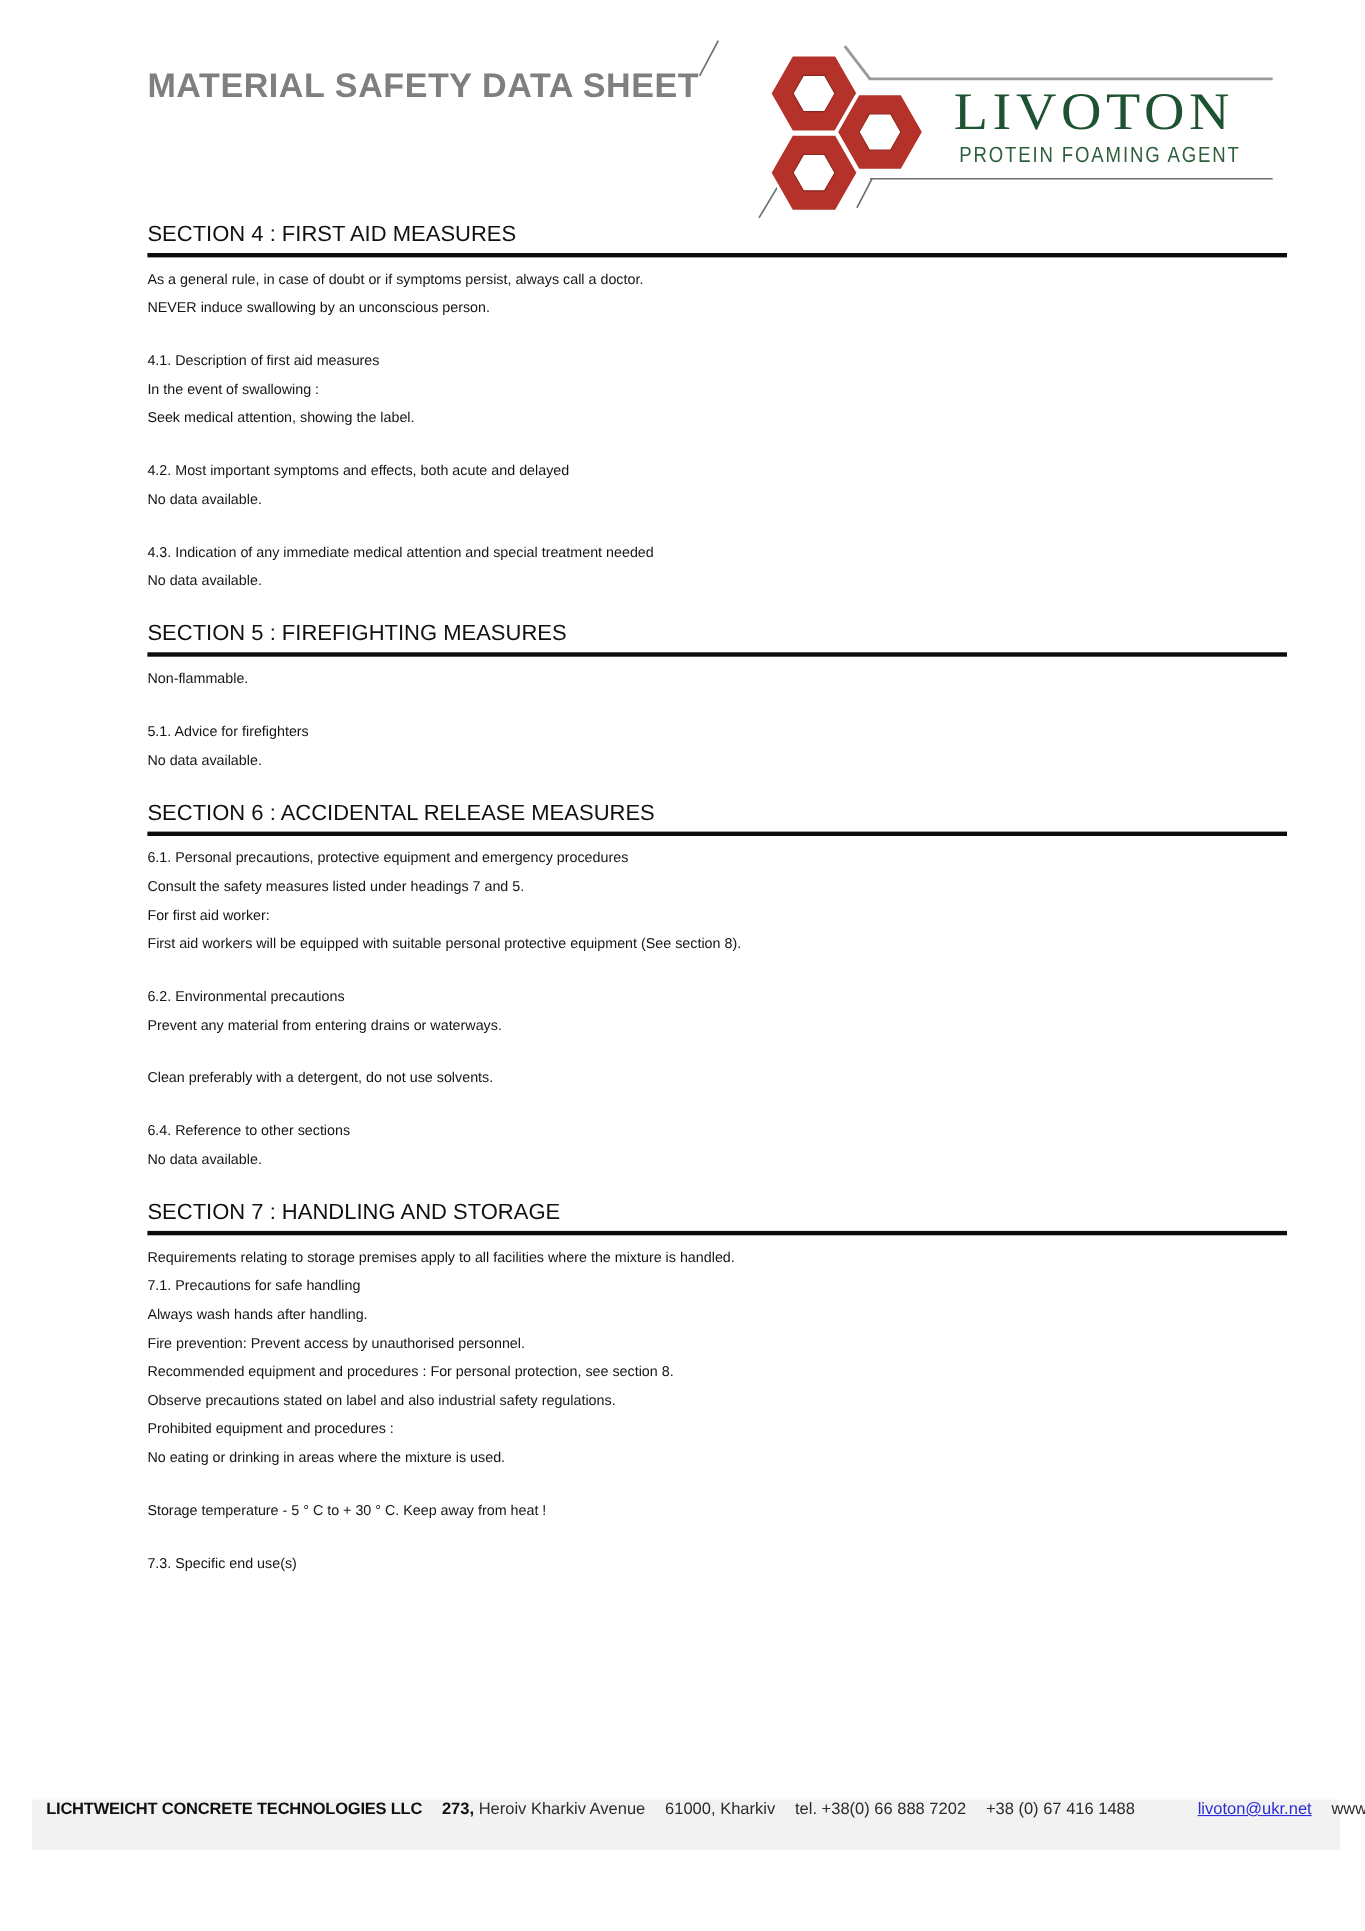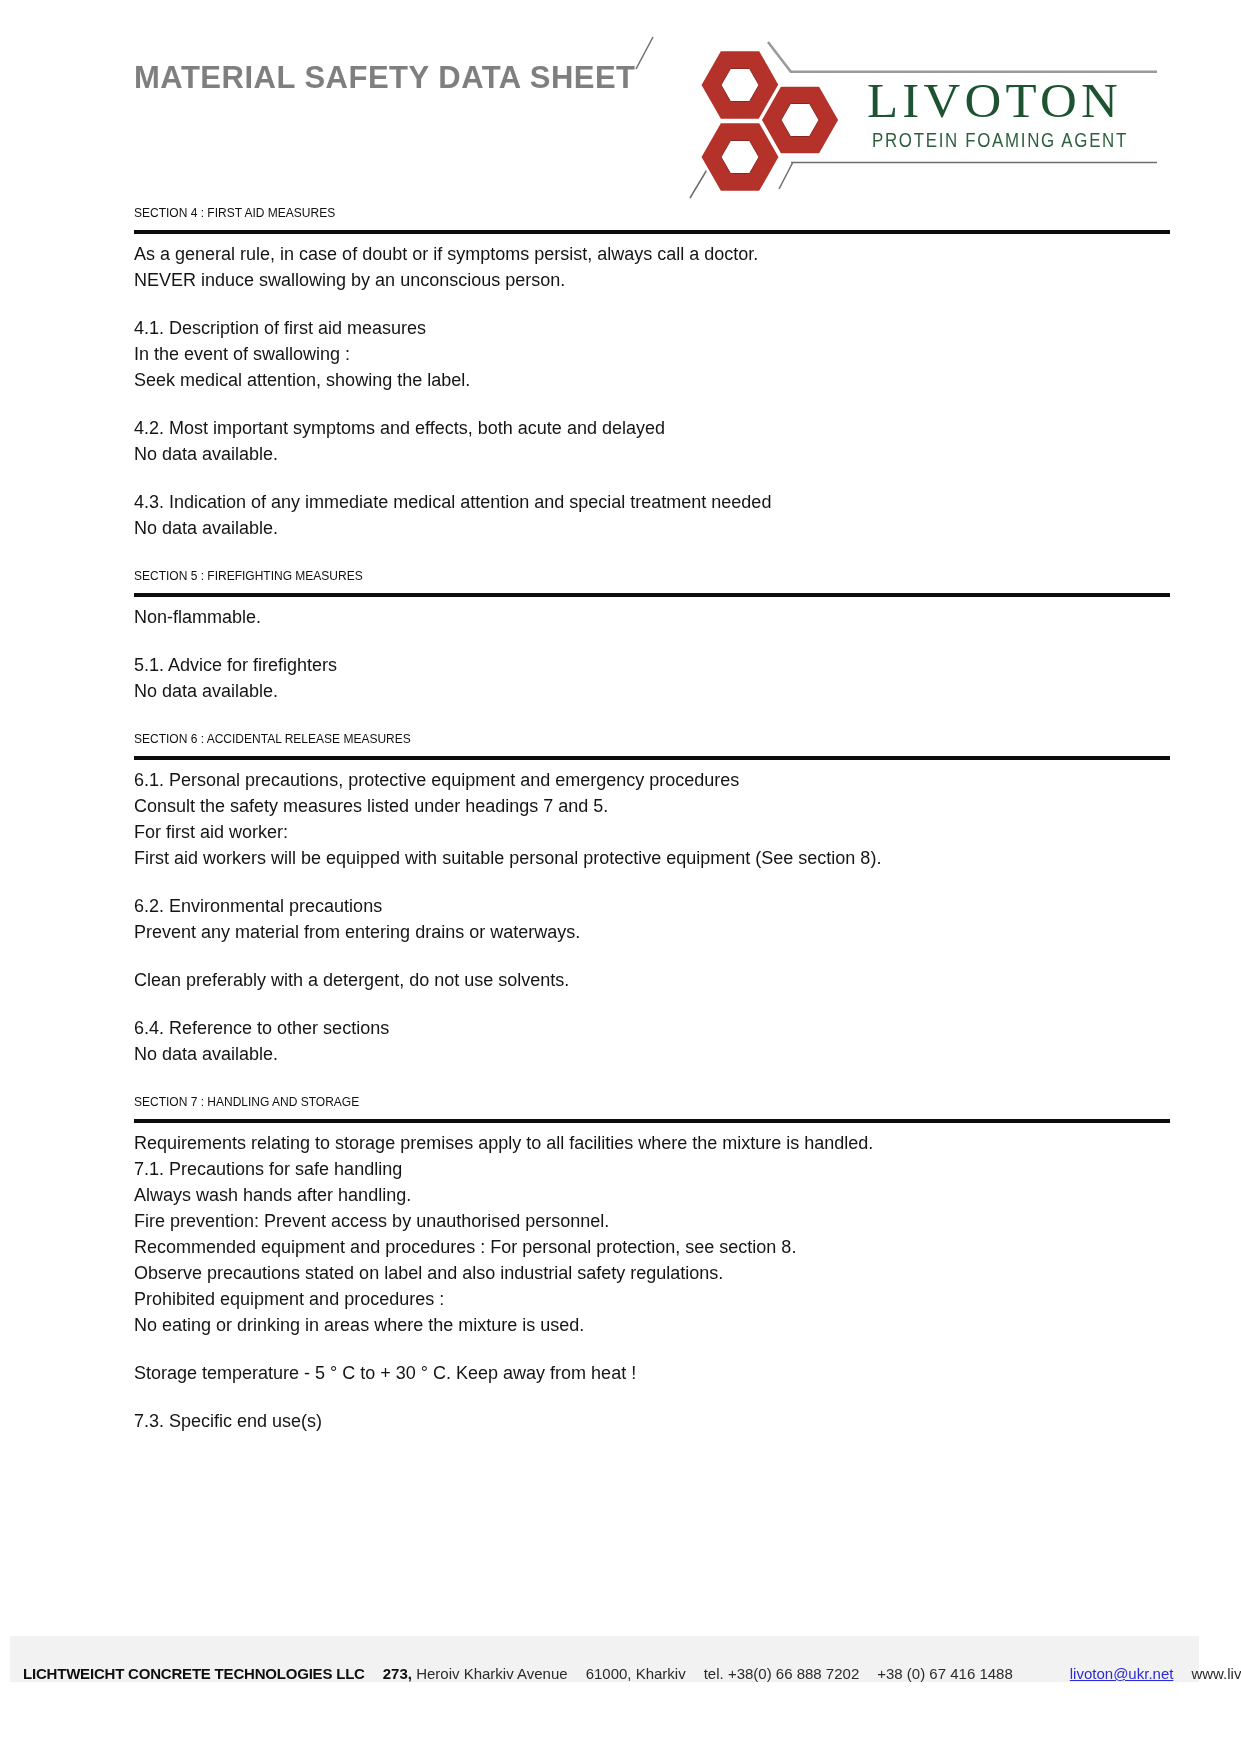--- a/index.html
+++ b/index.html
@@ -23,31 +23,31 @@
     fill:var(--logo_green,#1d5331);
   }
   .tagline{
     font-family:"Liberation Sans",sans-serif;font-size:20px;letter-spacing:2px;
     fill:var(--tagline_green,#2e5f3d);
   }
   .content{position:absolute;left:134px;top:201px;width:1036px;}
   .section{margin-top:23px;}
   .section:first-child{margin-top:0;}
   .section-heading{
-    font-size:12px;line-height:25px;color:#111;
+    font-size:20px;line-height:25px;color:#111;
     border-bottom:4px solid #0c0c0c;padding-bottom:4px;margin-bottom:7px;
     white-space:nowrap;
   }
   .para{margin-top:22px;}
   .section-heading + .para{margin-top:0;}
-  .line{font-size:18px;line-height:26px;white-space:nowrap;color:#151515;}
+  .line{font-size:13px;line-height:26px;white-space:nowrap;color:#151515;}
   .footer{
-    position:absolute;left:10px;top:1636px;width:1189px;height:46px;
+    position:absolute;left:29px;top:1636px;width:1189px;height:46px;
     background:var(--footer_bg,#f2f2f2);
-    display:flex;align-items:flex-end;gap:9px;padding-left:13px;box-sizing:border-box;
+    display:flex;align-items:flex-start;gap:9px;padding-left:13px;box-sizing:border-box;
     font-size:15px;color:#2b2b2b;white-space:nowrap;
   }
   .footer .co{font-weight:700;color:#0f0f0f;letter-spacing:-0.2px;}
   .footer .sep{display:inline-block;width:1.5px;height:24px;background:#3a3a3a;}
   .footer b{font-weight:700;color:#0f0f0f;}
   .phone-gap{display:inline-block;width:18px;}
   .email{color:var(--link_blue,#2b2bd5);text-decoration:underline;cursor:pointer;margin-left:39px;}
 </style>
 </head>
 <body>

